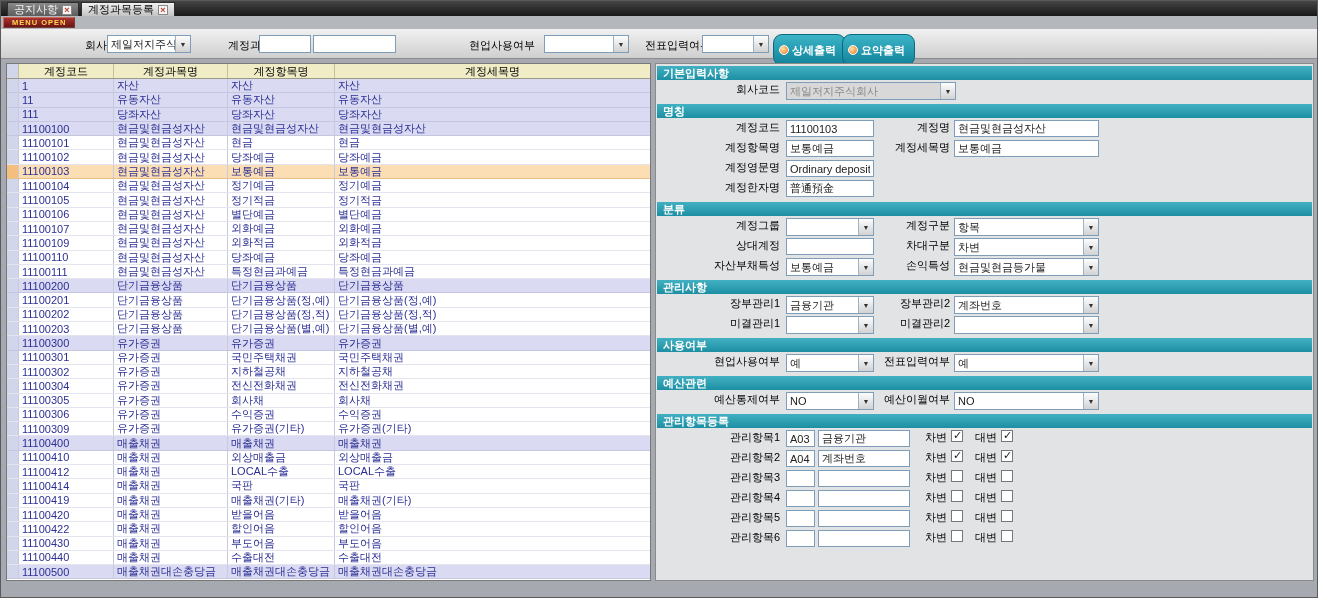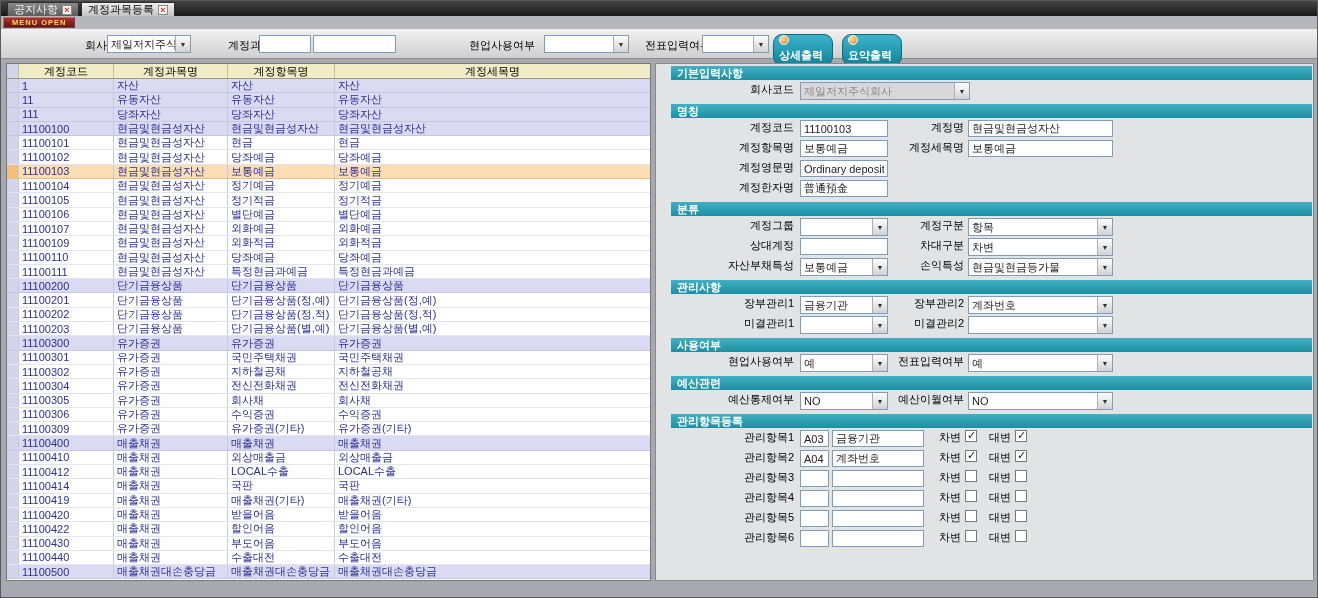--- a/index.html
+++ b/index.html
@@ -68,26 +68,25 @@
     width: 15px; align-self: stretch;
     background: linear-gradient(#fdfdfd,#d2d2d2);
     border-left: 1px solid #9db2c5;
     display: flex; align-items: center; justify-content: center;
     font-size: 7px; color: #333; flex: none;
   }
   .select.disabled { background: #d8d8d8; }
   .select.disabled .txt { color: #8a8a8a; }
   .tbtn {
     position: absolute; top: 5px; height: 32px;
-    display: flex; align-items: flex-start; gap: 3px;
+    display: flex; align-items: center; gap: 3px;
     background: linear-gradient(#3db4c8,#10829a);
     border: 1px solid #0c6a7e; border-radius: 9px;
     color: #fff; font-weight: bold; padding: 0 9px 0 5px; cursor: pointer;
     white-space: nowrap;
-    flex-direction: column;
   }
   .btn-icon {
     width: 10px; height: 10px; border-radius: 50%;
     background: radial-gradient(circle at 35% 35%, #ffe2a8, #e8761c);
     border: 1px solid #fff; flex: none;
   }
   
   .grid {
     position: absolute; left: 5px; top: 62px; width: 645px; height: 518px;
     background: #fff; border: 1px solid #787878; overflow: hidden;
@@ -113,21 +112,21 @@
   }
   .c0 { width: 12px; padding: 0; background: #d2d6ea; }
   .trow.selected .c0 { background: #f3be7e; }
   .c1 { width: 95px; }
   .c2 { width: 114px; }
   .c3 { width: 107px; }
   .c4 { flex: 1; border-right: none; }
   
   .panel {
     position: absolute; left: 654px; top: 62px; width: 659px; height: 518px;
-    background: #e2e3e5; border: 1px solid #8a8a8a; overflow: hidden; padding-left: 14px;
+    background: #e2e3e5; border: 1px solid #8a8a8a; overflow: hidden;
   }
   .sec-hdr {
     height: 14px; margin: 2px 1px;
     background: linear-gradient(#41b0c2,#1d8fa3);
     color: #fff; font-weight: bold;
     display: flex; align-items: center; padding-left: 6px;
   }
   .frow { display: flex; height: 20px; }
   .lbl { text-align: right; color: #000; white-space: nowrap; overflow: hidden; }
   .lbl.col1 { width: 130px; padding-right: 6px; flex: none; }

